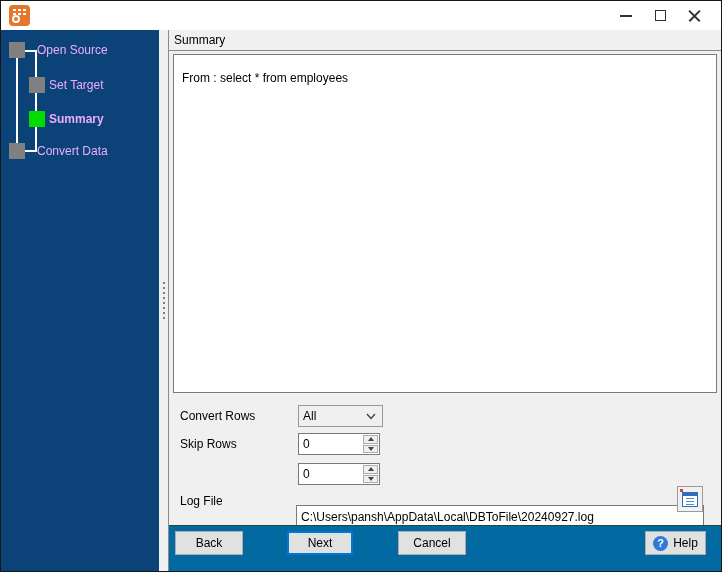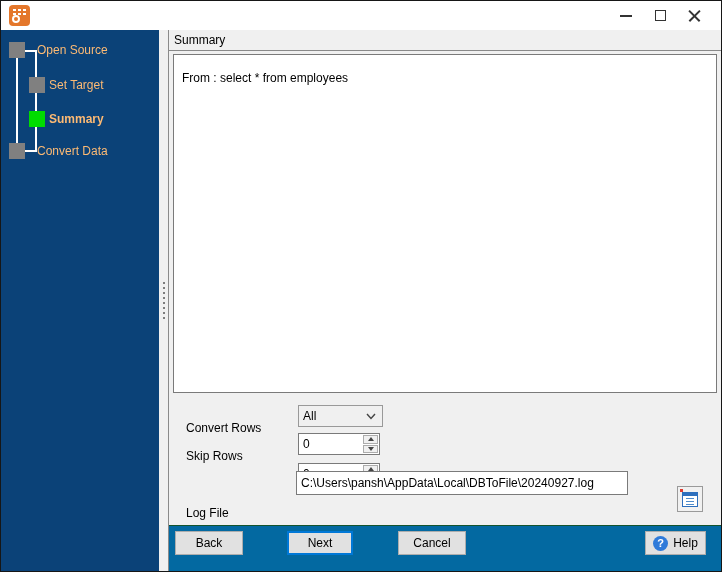--- a/index.html
+++ b/index.html
@@ -24,52 +24,52 @@
   .close-glyph::before,.close-glyph::after { content:""; position:absolute; left:-1px; top:5.5px; width:15px; height:1.6px; background:#333; }
   .close-glyph::before { transform:rotate(45deg); } .close-glyph::after { transform:rotate(-45deg); }
 
   
   .app-body { flex:1; display:flex; min-height:0; }
 
   
   .sidebar { width:158px; background:#0b4278; position:relative; flex:0 0 158px; }
   .sq { position:absolute; width:16px; height:16px; background:#808080; }
   .sq.current { background:#00dc00; }
-  .step-label { position:absolute; color:#fdba74; font-size:12px; line-height:14px; white-space:nowrap; }
+  .step-label { position:absolute; color:#f0abfc; font-size:12px; line-height:14px; white-space:nowrap; }
   .step-label.bold { font-weight:bold; }
   .sline { position:absolute; background:#ffffff; }
 
   
   .splitter { width:10px; flex:0 0 10px; background:#f0f0f0; border-right:1px solid #8a8a8a; display:flex; flex-direction:column; align-items:center; justify-content:center; }
   .grip { display:flex; flex-direction:column; gap:3px; }
   .grip i { width:2px; height:2px; background:#7d7d7d; display:block; }
 
   
   .main { flex:1; display:flex; flex-direction:column; min-width:0; background:#f0f0f0; }
   .main-header { height:21px; flex:0 0 21px; border-bottom:1px solid #898989; background:#f0f0f0; display:flex; align-items:center; padding-left:5px; }
   .main-content { flex:1; position:relative; background:#f0f0f0; }
 
   .summary-box { position:absolute; left:4px; top:3px; width:544px; height:339px; background:#ffffff; border:1px solid #7a7a7a; padding:16px 8px; overflow:hidden; }
   .summary-box .line { line-height:15px; white-space:pre; }
   .summary-box .gap { height:13px; }
 
-  .frm-label { position:absolute; left:17px; line-height:22px;margin-top:12px; }
+  .frm-label { position:absolute; left:11px; line-height:22px; }
 
   .combo { position:absolute; left:129px; top:354px; width:85px; height:22px; background:#f0f0f0; border:1px solid #999999;
     display:flex; align-items:center; justify-content:space-between; padding:0 6px 0 4px; }
   .chev { width:10px; height:7px; }
 
   .spin { position:absolute; left:129px; width:82px; height:22px; background:#ffffff; border:1px solid #7a7a7a; display:flex; }
   .spin input { flex:1; min-width:0; border:none; outline:none; font:12px "Liberation Sans","DejaVu Sans",sans-serif; padding-left:4px; background:transparent; }
   .spin-btns { width:17px; display:flex; flex-direction:column; padding:1px; gap:1px; }
   .spin-btn { flex:1; background:#f0f0f0; border:1px solid #acacac; display:flex; align-items:center; justify-content:center; }
   .tri-up { width:0; height:0; border-left:3px solid transparent; border-right:3px solid transparent; border-bottom:4px solid #444; }
   .tri-dn { width:0; height:0; border-left:3px solid transparent; border-right:3px solid transparent; border-top:4px solid #444; }
 
-  .log-input { position:absolute; left:127px; top:420px; width:332px; height:24px; border:1px solid #7a7a7a; background:#fff;
+  .log-input { position:absolute; left:127px; top:454px; width:408px; height:24px; border:1px solid #7a7a7a; background:#fff;
     font:12px "Liberation Sans","DejaVu Sans",sans-serif; padding:0 4px; outline:none; }
   .browse-btn { position:absolute; left:508px; top:435px; width:26px; height:26px; background:#f1f1f1; border:1px solid #9a9a9a;
     display:flex; align-items:center; justify-content:center; }
   .browse-btn .reddot { position:absolute; left:2px; top:2px; width:3px; height:3px; background:#e03c31; }
   .doc-icon { width:16px; height:15px; border:1px solid #2d6fbd; background:#fff; position:relative; }
   .doc-icon::before { content:""; position:absolute; left:0; top:0; right:0; height:3px; background:#2d6fbd; }
   .doc-icon::after { content:""; position:absolute; left:3px; top:5px; width:8px; height:7px;
     background:repeating-linear-gradient(#4e8ccc 0 1px,#fff 1px 3px); }
 
   

